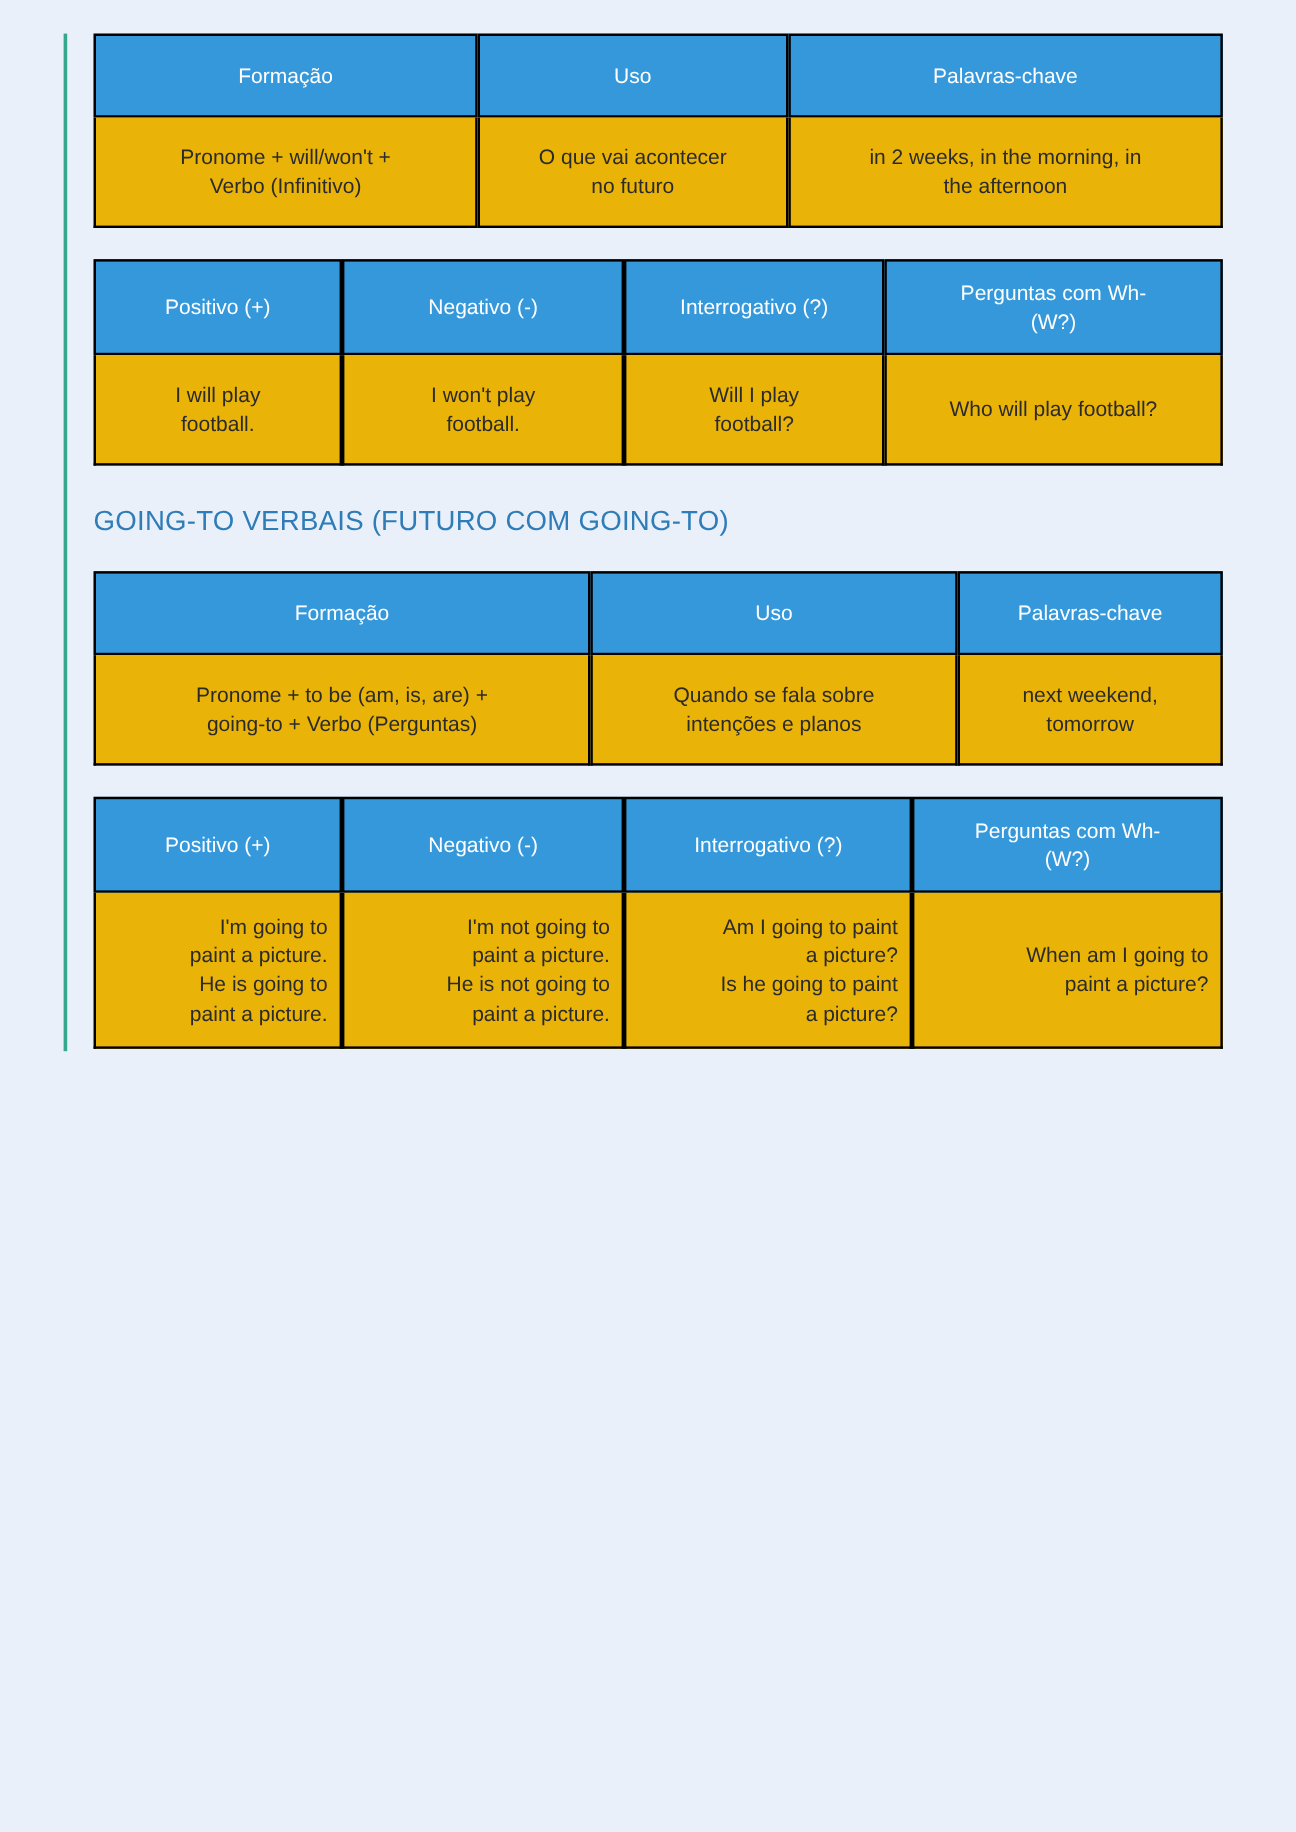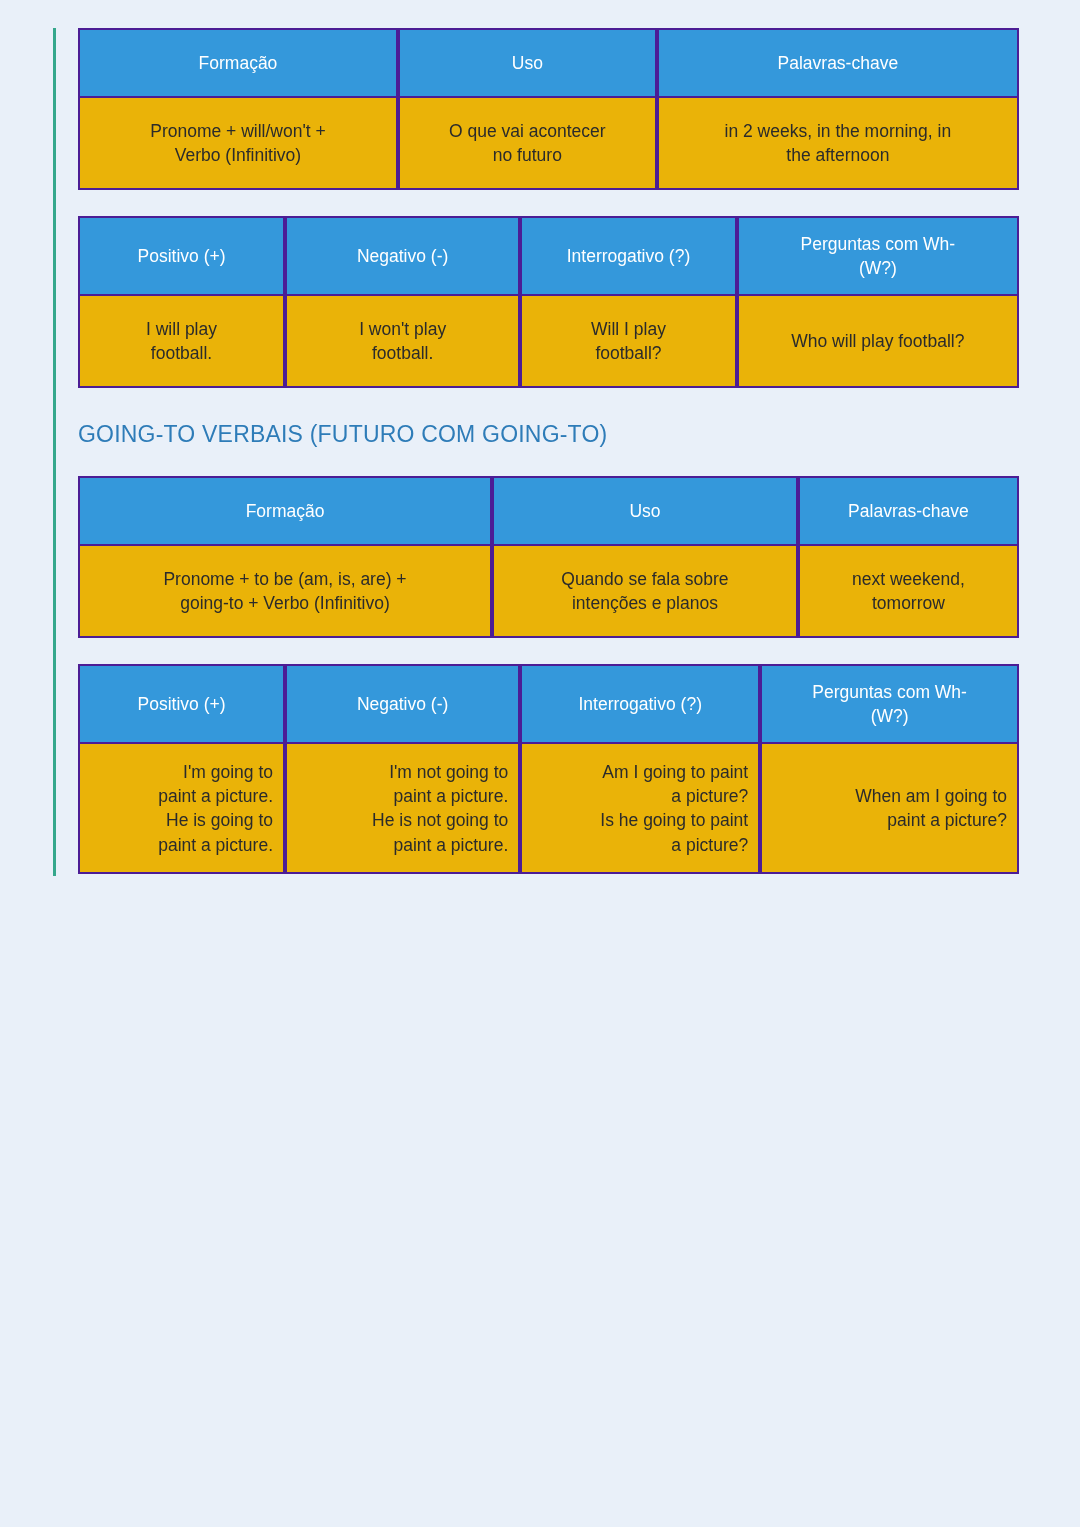--- a/index.html
+++ b/index.html
@@ -77,21 +77,21 @@
   .grid-table {
     width: 941px;
     border-collapse: separate;
     border-spacing: 0;
     margin-top: 26px;
     table-layout: fixed;
     background: transparent;
   }
   .grid-table th,
   .grid-table td {
-    border: 2px solid #4c1d95;
+    border: 2px solid #000000;
     text-align: center;
     vertical-align: middle;
     padding: 14px 10px;
     line-height: 1.38;
   }
   .grid-table th {
     background: #3498db;
     color: #ffffff;
     font-weight: 400;
     font-size: 17.5px;
@@ -217,21 +217,21 @@
           <thead>
             <tr>
               <th class="multiline">Formação</th>
               <th class="multiline">Uso</th>
               <th class="multiline">Palavras-chave</th>
             </tr>
           </thead>
           <tbody>
             <tr>
               <td class="multiline">Pronome + to be (am, is, are) +
-going-to + Verbo (Infinitivo)</td>
+going-to + Verbo (Perguntas)</td>
               <td class="multiline">Quando se fala sobre
 intenções e planos</td>
               <td class="multiline">next weekend,
 tomorrow</td>
             </tr>
           </tbody>
         </table>
 
         <table class="grid-table t-going-forms">
           <colgroup>

